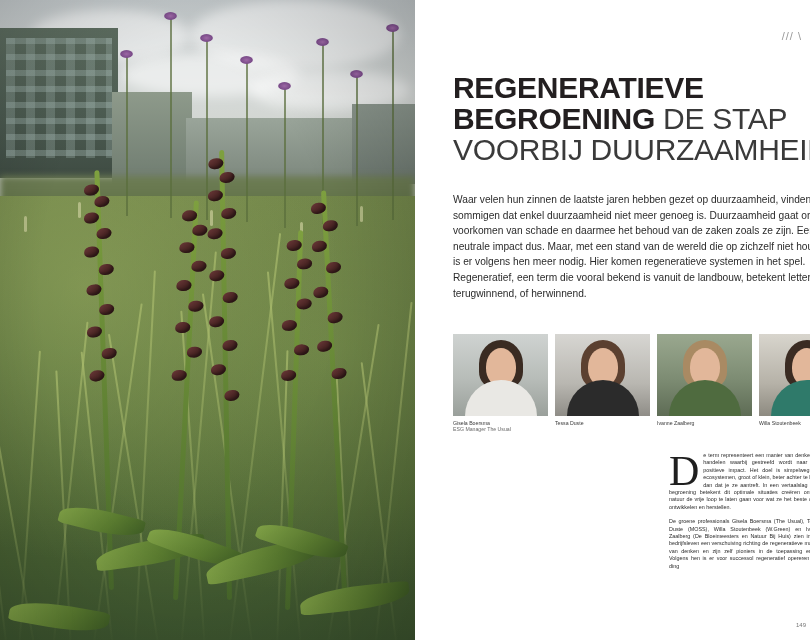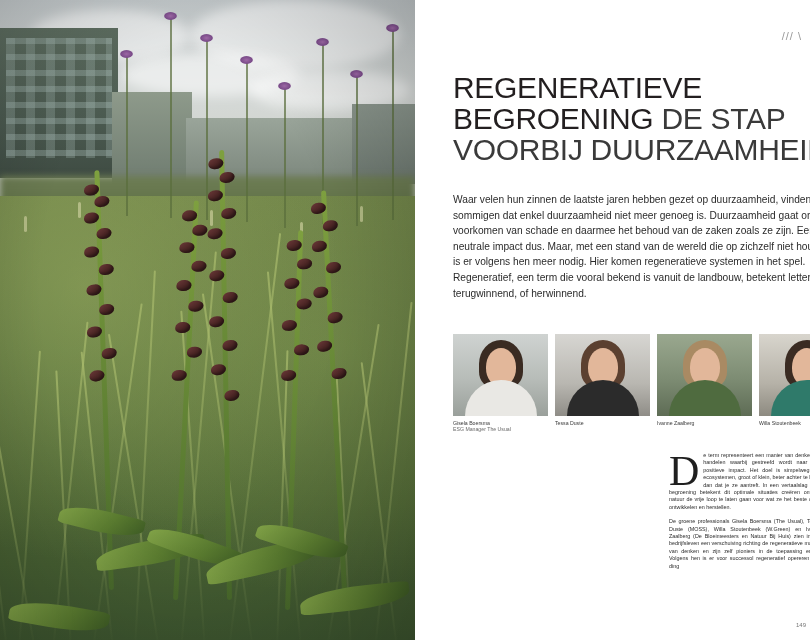--- a/index.html
+++ b/index.html
@@ -169,21 +169,21 @@
   .headline {
     position: absolute;
     left: 38px; top: 72px;
     width: 400px;
     font-family: "Liberation Sans", sans-serif;
     font-size: 30px;
     line-height: 31px;
     letter-spacing: -0.3px;
     color: #231f20;
   }
-  .headline .bold { font-weight: normal; }
+  .headline .bold { font-weight: bold; }
   .headline .light { font-weight: normal; color: #3a3a3a; }
 
   .intro {
     position: absolute;
     left: 38px; top: 192px;
     width: 400px;
     font-size: 10.2px;
     line-height: 15.6px;
     color: #2b2b2b;
   }

